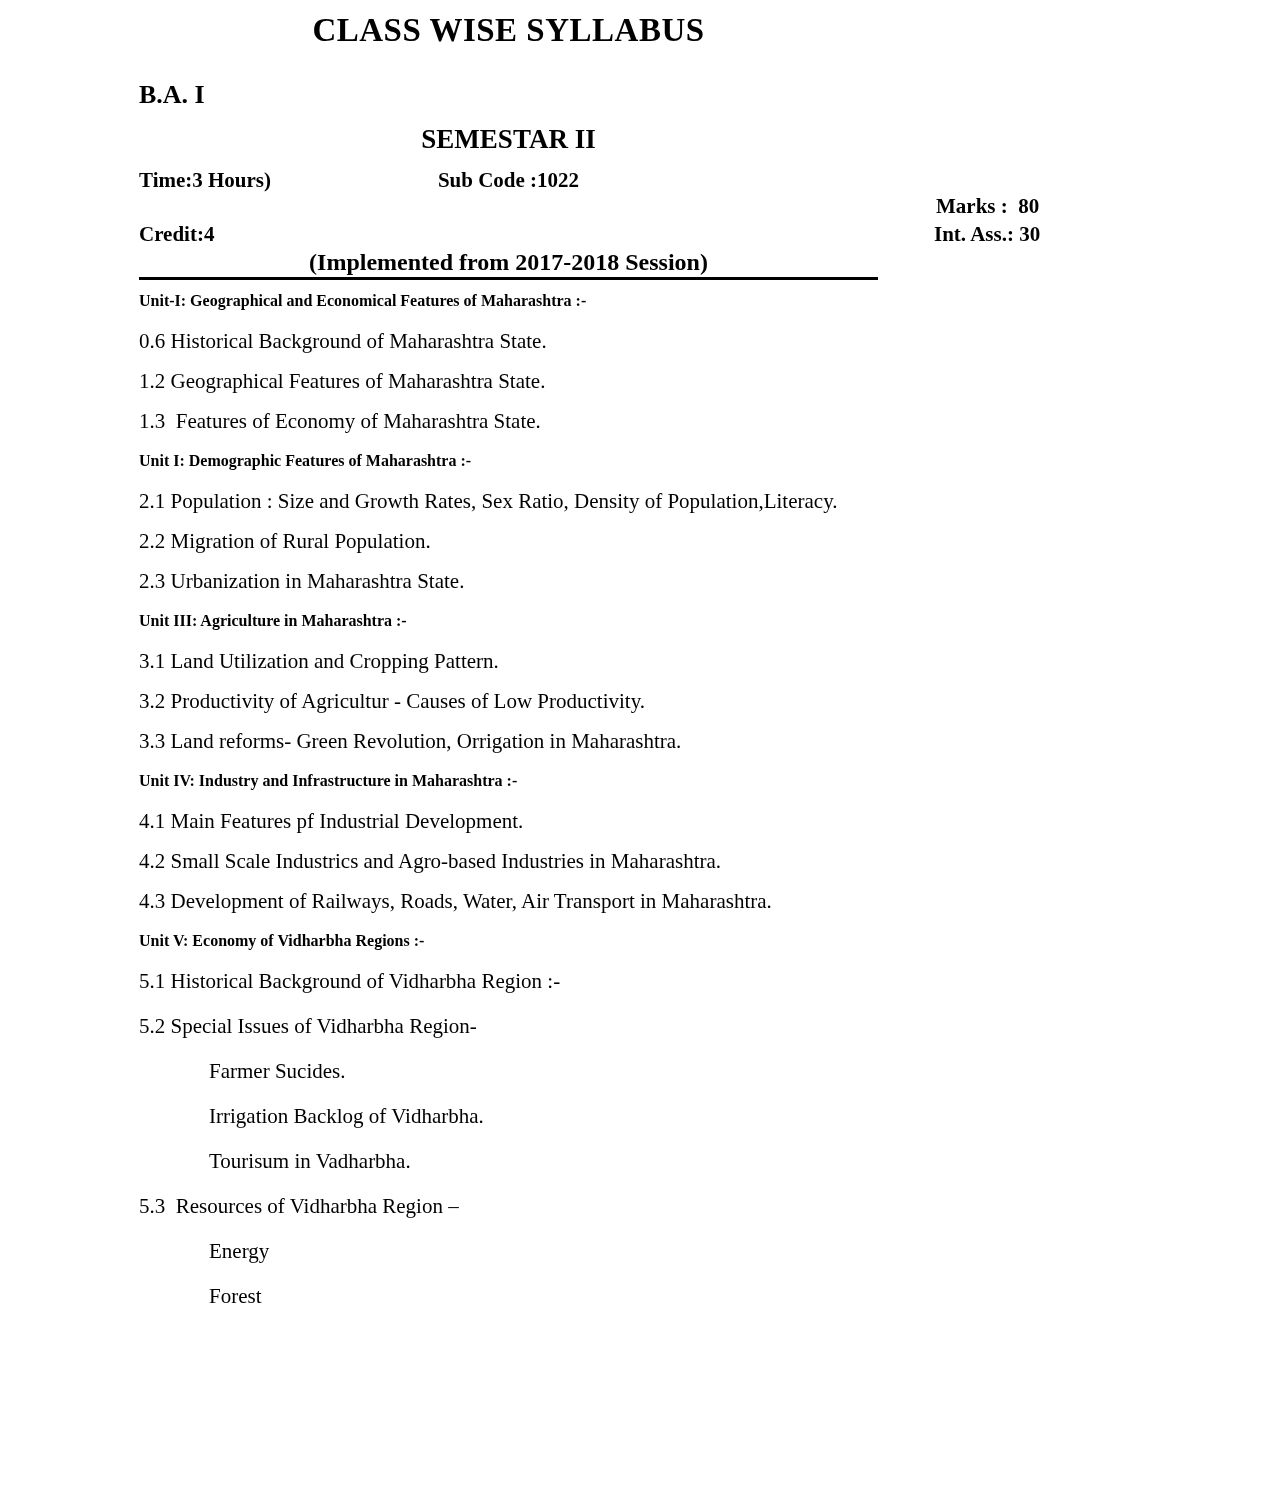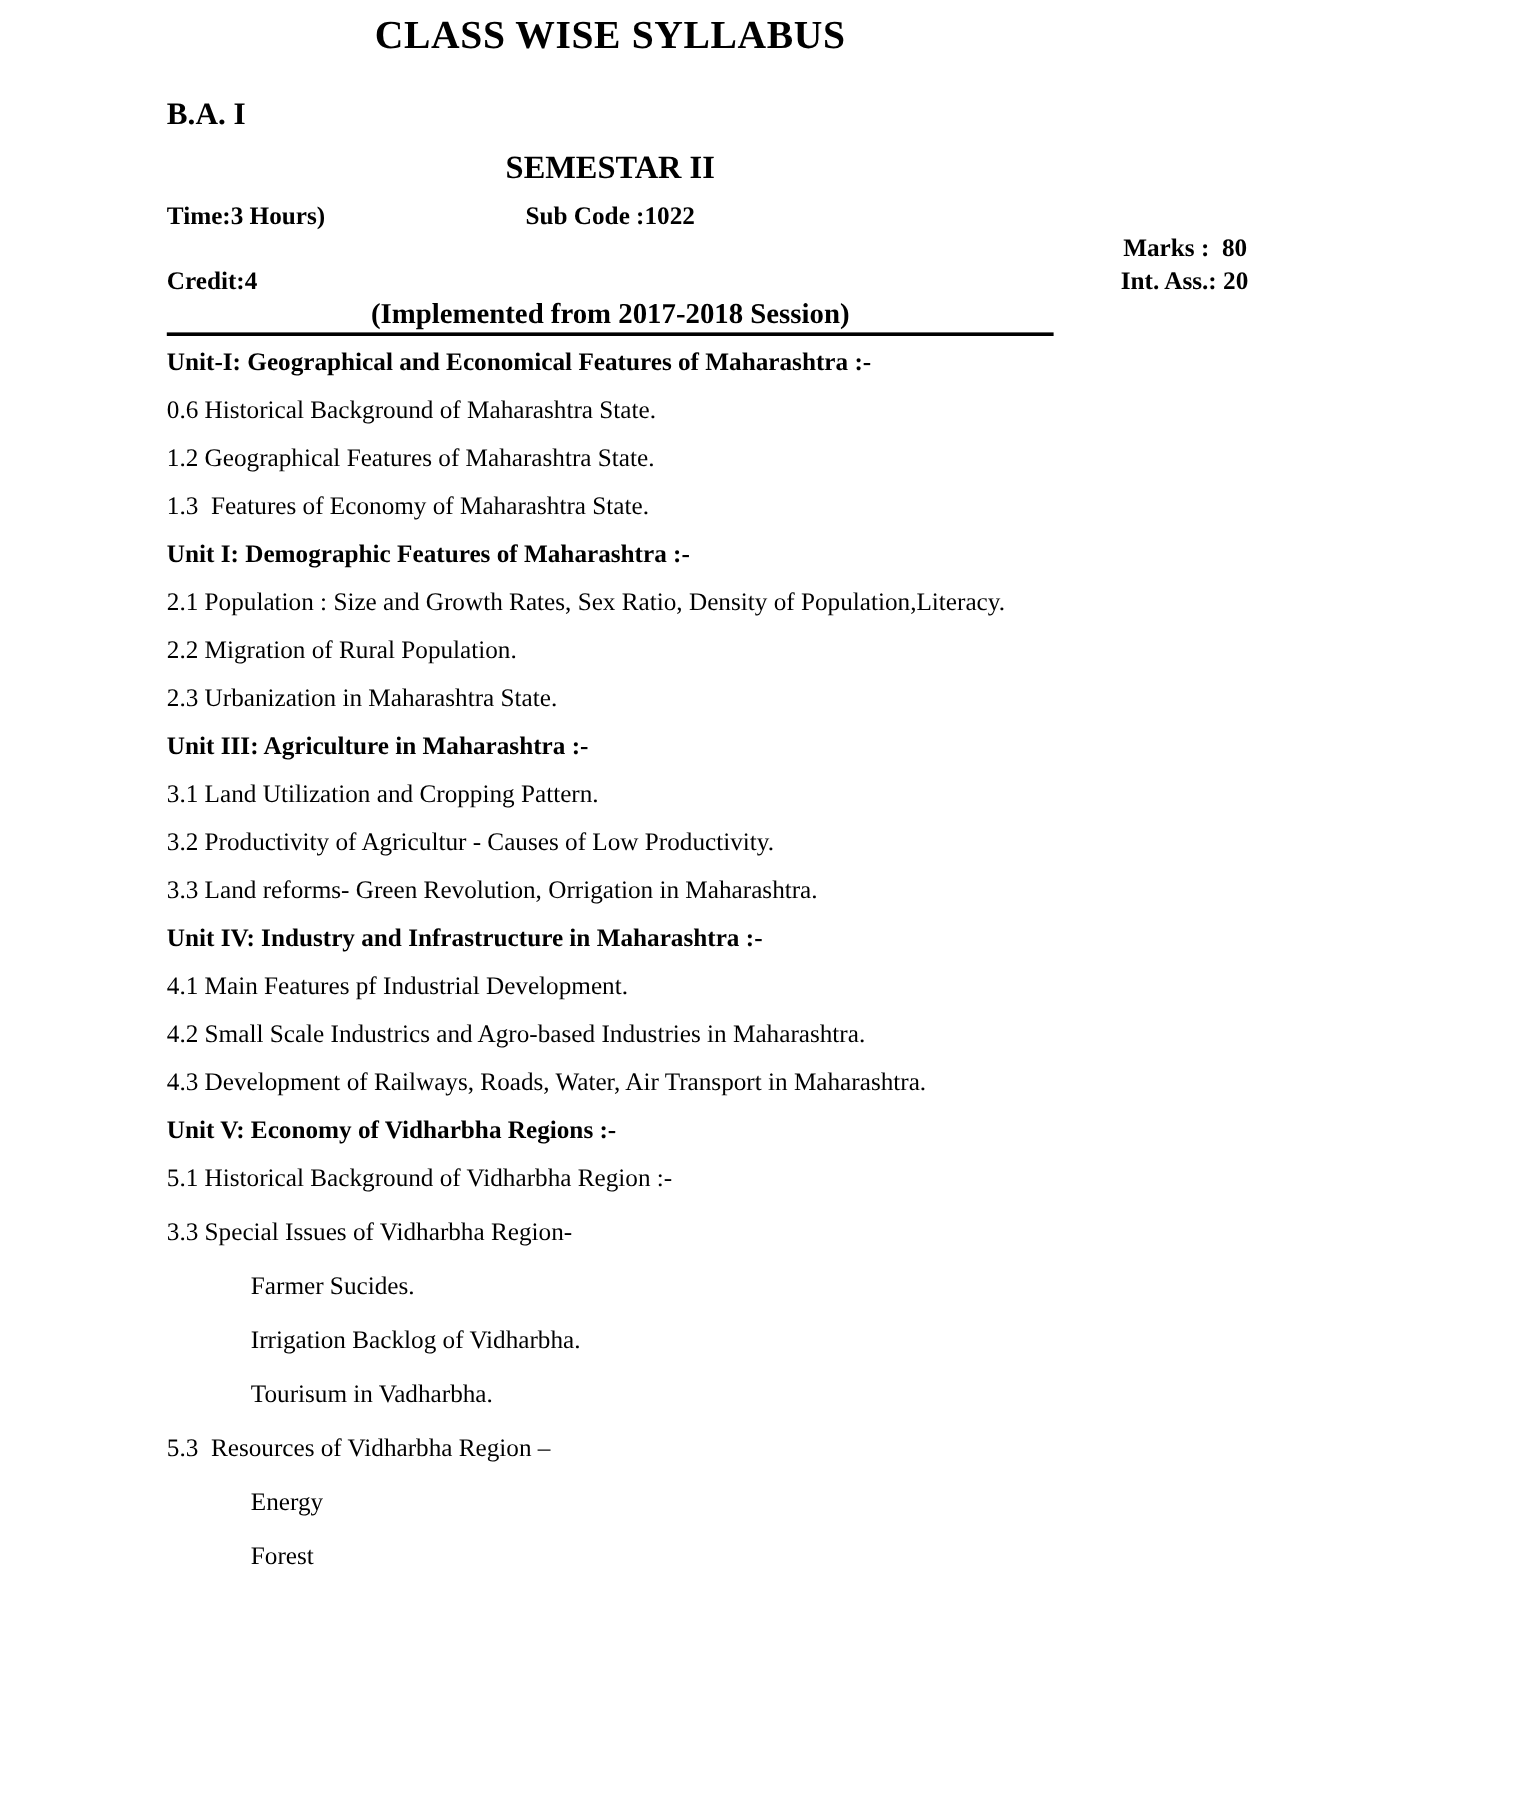--- a/index.html
+++ b/index.html
@@ -70,21 +70,21 @@
     text-align: center;
   }
   .rule {
     border: none;
     border-top: 3px solid #000000;
     margin: 2px 0 9px 0;
     width: 100%;
   }
   .units { }
   .unit-heading {
-    font-size: 21px;
+    font-size: 16px;
     line-height: 24px;
     font-weight: bold;
     margin: 0 0 16px 0;
     white-space: pre-wrap;
   }
   .unit-item {
     font-size: 21px;
     line-height: 24px;
     margin: 0 0 16px 0;
     white-space: pre-wrap;
@@ -98,21 +98,21 @@
 <div class="page">
   <h1 class="page-title">CLASS WISE SYLLABUS</h1>
   <h2 class="degree-title">B.A. I</h2>
   <h2 class="semester-title">SEMESTAR II</h2>
 
   <div class="meta">
     <span class="meta-time">Time:3 Hours)</span>
     <span class="meta-subcode">Sub Code :1022</span>
     <span class="meta-marks">Marks :  80</span>
     <span class="meta-credit">Credit:4</span>
-    <span class="meta-intass">Int. Ass.: 20</span>
+    <span class="meta-intass">Int. Ass.: 30</span>
   </div>
 
   <div class="implemented-note">(Implemented from 2017-2018 Session)</div>
 
   <hr class="rule">
 
   <div class="units">
       <div class="unit-heading">Unit-I: Geographical and Economical Features of Maharashtra :-</div>
       <div class="unit-item">0.6 Historical Background of Maharashtra State.</div>
       <div class="unit-item">1.2 Geographical Features of Maharashtra State.</div>
@@ -124,21 +124,21 @@
       <div class="unit-heading">Unit III: Agriculture in Maharashtra :-</div>
       <div class="unit-item">3.1 Land Utilization and Cropping Pattern.</div>
       <div class="unit-item">3.2 Productivity of Agricultur - Causes of Low Productivity.</div>
       <div class="unit-item">3.3 Land reforms- Green Revolution, Orrigation in Maharashtra.</div>
       <div class="unit-heading">Unit IV: Industry and Infrastructure in Maharashtra :-</div>
       <div class="unit-item">4.1 Main Features pf Industrial Development.</div>
       <div class="unit-item">4.2 Small Scale Industrics and Agro-based Industries in Maharashtra.</div>
       <div class="unit-item">4.3 Development of Railways, Roads, Water, Air Transport in Maharashtra.</div>
       <div class="unit-heading">Unit V: Economy of Vidharbha Regions :-</div>
       <div class="unit-item last-unit">5.1 Historical Background of Vidharbha Region :-</div>
-      <div class="unit-item last-unit">3.3 Special Issues of Vidharbha Region-</div>
+      <div class="unit-item last-unit">5.2 Special Issues of Vidharbha Region-</div>
       <div class="unit-item indent last-unit">Farmer Sucides.</div>
       <div class="unit-item indent last-unit">Irrigation Backlog of Vidharbha.</div>
       <div class="unit-item indent last-unit">Tourisum in Vadharbha.</div>
       <div class="unit-item last-unit">5.3  Resources of Vidharbha Region –</div>
       <div class="unit-item indent last-unit">Energy</div>
       <div class="unit-item indent last-unit">Forest</div>
     </div>
 </div>
 
 </body></html>

